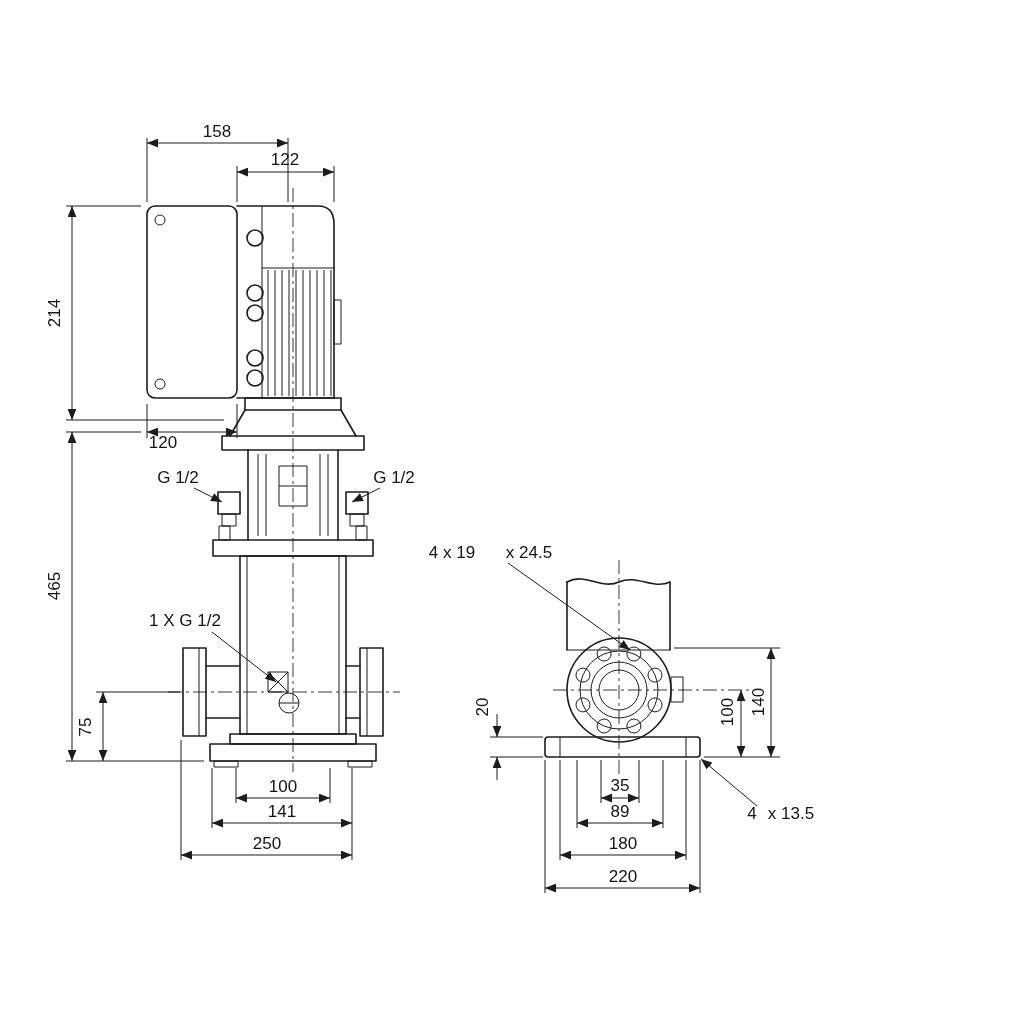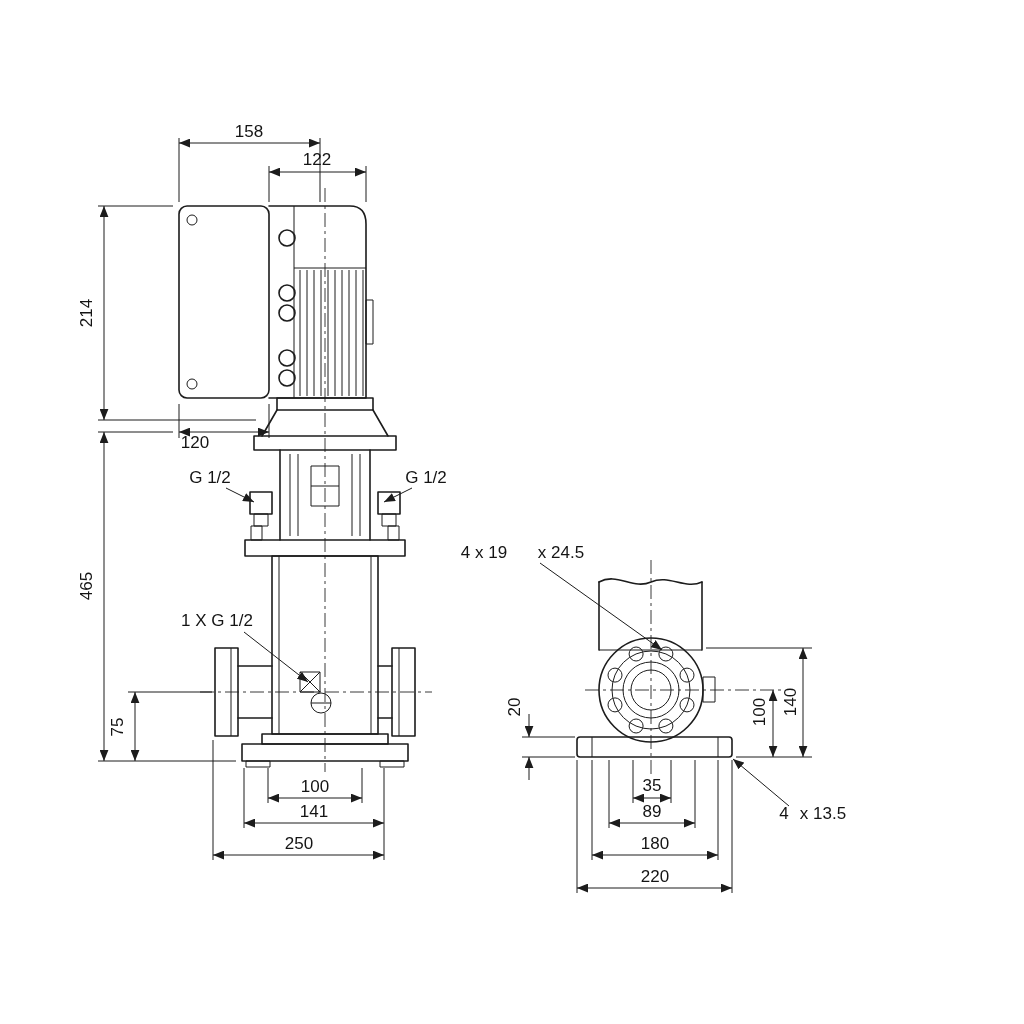--- a/index.html
+++ b/index.html
@@ -1,16 +1,16 @@
 <!DOCTYPE html>
 <html><head>
 <meta charset="utf-8">
 <style>
   html,body{margin:0;padding:0;background:#ffffff;}
-  .page{width:944px;height:1024px;background:#fff;position:relative;font-family:"Liberation Sans",sans-serif;margin-left:32px;}
+  .page{width:944px;height:1024px;background:#fff;position:relative;font-family:"Liberation Sans",sans-serif;}
   svg text{font-family:"Liberation Sans",sans-serif;font-size:17px;fill:#141414;}
   .ln{fill:none;stroke:#1c1c1c;stroke-width:1.6;stroke-linejoin:round;stroke-linecap:round;}
   .thin{fill:none;stroke:#1c1c1c;stroke-width:1;stroke-linejoin:round;}
   .fill{fill:#ffffff;stroke:#1c1c1c;stroke-width:1.6;}
   .dim{fill:none;stroke:#1c1c1c;stroke-width:1;}
   .ext{fill:none;stroke:#1c1c1c;stroke-width:1;}
   .cl{fill:none;stroke:#3a3a3a;stroke-width:1;stroke-dasharray:14 4 3 4;}
 </style>
 </head>
 <body>

